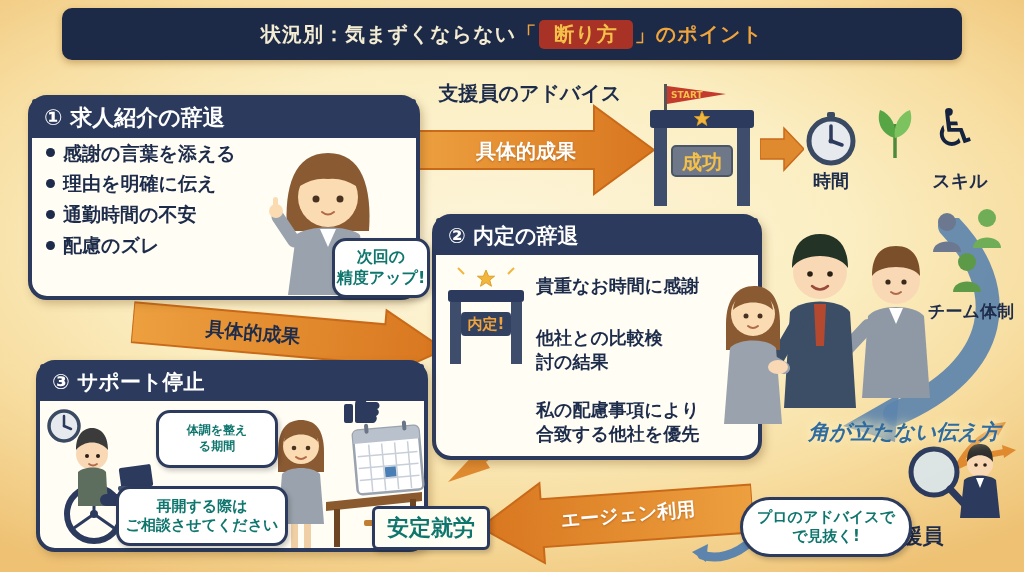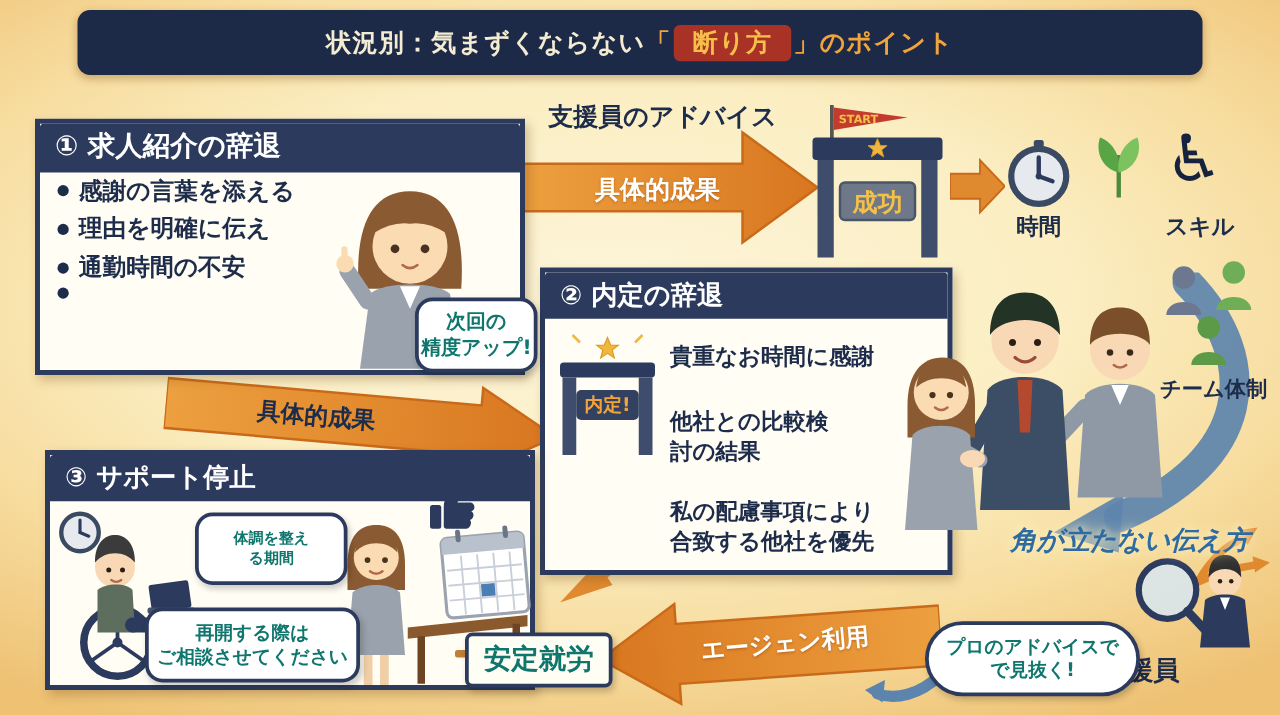--- a/index.html
+++ b/index.html
@@ -7,21 +7,21 @@
 body{font-family:"DejaVu Sans",sans-serif}
 #canvas{position:relative;width:1024px;height:572px;overflow:hidden;
 background:radial-gradient(ellipse 78% 68% at 48% 42%,#fdf5da 0%,#fbeec2 45%,#f7dc9e 72%,#eec173 100%)}
 .abs{position:absolute}
 .ttl{left:62px;top:8px;width:900px;height:52px;background:#1d2a47;border-radius:10px;
 display:flex;align-items:center;justify-content:center;font-weight:bold;font-size:20px;letter-spacing:1px;
 box-shadow:0 3px 7px rgba(120,70,10,.35);z-index:10}
 .t-cream{color:#f3ecd2}
 .t-gold{color:#f0a43c}
 .t-hl{background:#a93226;color:#f5c04a;padding:1px 15px;border-radius:5px;margin:0 2px}
-.panel{background:#fffdf4;border:4px solid #2c3b5d;border-radius:0;box-shadow:3px 4px 8px rgba(110,70,20,.3);z-index:2}
+.panel{background:#fffdf4;border:4px solid #2c3b5d;border-radius:19px;box-shadow:3px 4px 8px rgba(110,70,20,.3);z-index:2}
 .phead{background:#2c3b5d;color:#fff;font-weight:bold;padding:5px 12px;border-radius:3px 3px 0 0;font-size:21px;line-height:1.3}
 .bullets{list-style:none;padding:0 0 0 14px}
 .bullets li{display:flex;align-items:center;gap:8px;font-size:19px;font-weight:bold;color:#1e2c4b;line-height:1.62}
 .dot{width:9px;height:9px;border-radius:50%;background:#1e2c4b;flex:0 0 9px}
 .bubble{position:absolute;background:#fff;border:3px solid #2c3b5d;border-radius:14px;font-weight:bold;color:#0f766e;
 text-align:center;white-space:pre-line;display:flex;align-items:center;justify-content:center;
 box-shadow:2px 3px 5px rgba(0,0,0,.2);z-index:6;line-height:1.3}
 .albl{position:absolute;font-weight:bold;color:#fff;text-shadow:0 1px 2px rgba(130,60,0,.45);z-index:5;text-align:center}
 .nlbl{position:absolute;font-weight:bold;color:#1e2c4b;z-index:5;text-align:center}
 .point{position:absolute;font-size:18px;font-weight:bold;color:#1e2c4b;white-space:pre-line;line-height:1.35}
@@ -54,20 +54,21 @@
       <li>
           <span class="dot"></span>
           <span>理由を明確に伝え</span>
         </li>
       <li>
           <span class="dot"></span>
           <span>通勤時間の不安</span>
         </li>
       <li>
           <span class="dot"></span>
+          <span>配慮のズレ</span>
         </li>
     </ul>
 
     <svg class="abs" style="right:4px;top:40px" width="168" height="158" viewBox="0 0 168 158">
       <path d="M84,14 C50,14 40,48 43,92 L125,92 C128,48 118,14 84,14 Z" fill="#8a5a33"></path>
       <circle cx="84" cy="58" r="30" fill="#fbdcb2"></circle>
       <path d="M54,48 Q59,24 84,22 Q109,24 114,48 Q98,38 84,40 Q70,38 54,48 Z" fill="#8a5a33"></path>
       <circle cx="72" cy="60" r="3.5" fill="#4a3220"></circle>
       <circle cx="96" cy="60" r="3.5" fill="#4a3220"></circle>
       <path d="M78,73 Q84,78 90,73" stroke="#b06a4a" stroke-width="2" fill="none" stroke-linecap="round"></path>

